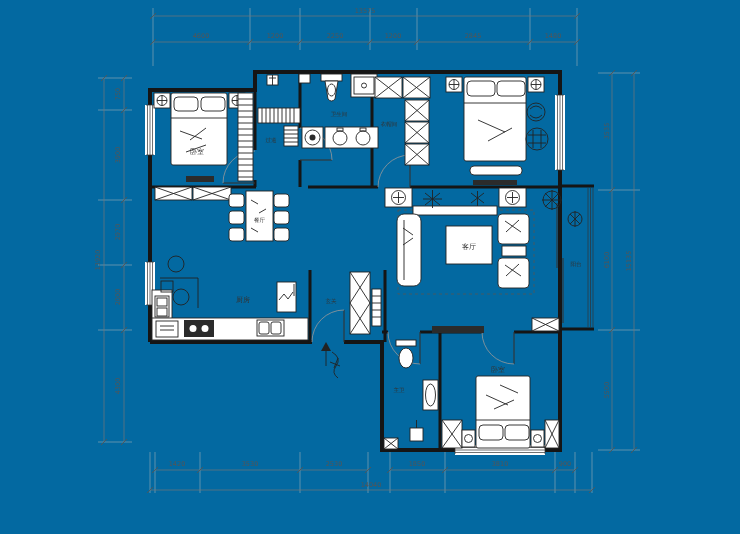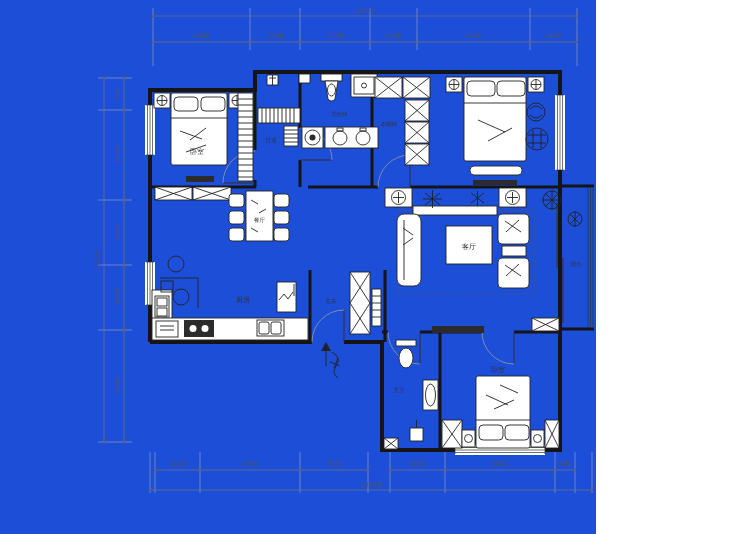--- a/index.html
+++ b/index.html
@@ -1,16 +1,16 @@
 <!DOCTYPE html>
 <html><head>
 <meta charset="utf-8">
 <style>
   html,body{margin:0;padding:0;background:#fff;}
-  .page{position:relative;width:596px;height:534px;background:#1d4ed8;overflow:hidden;
+  .page{position:relative;width:740px;height:534px;background:#0369a1;overflow:hidden;
         font-family:"DejaVu Sans",sans-serif;}
   svg{display:block}
   .wall{stroke:#151515;stroke-width:4;fill:none;stroke-linecap:butt}
   .iwall{stroke:#151515;stroke-width:3;fill:none;stroke-linecap:butt}
   .bwall{stroke:#151515;stroke-width:3;fill:none}
   .thin{stroke:#222;stroke-width:.9;fill:none}
   .thinf{stroke:#222;stroke-width:.9;fill:#fff}
   .dark{fill:#2b2b2b;stroke:none}
   .dim{stroke:#777;stroke-width:.7;fill:none}
   .tick{stroke:#555;stroke-width:.9;fill:none}

